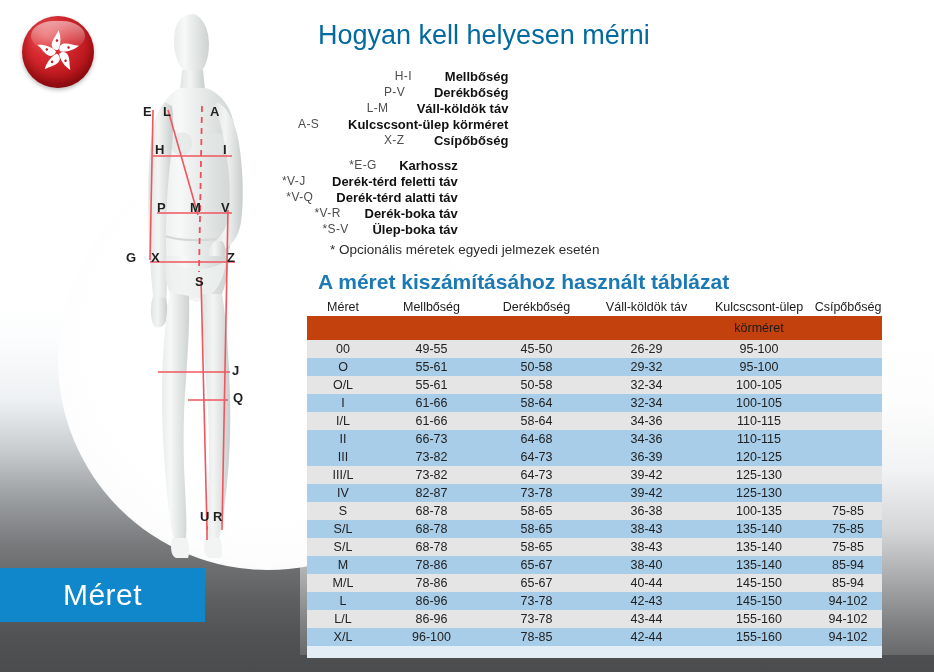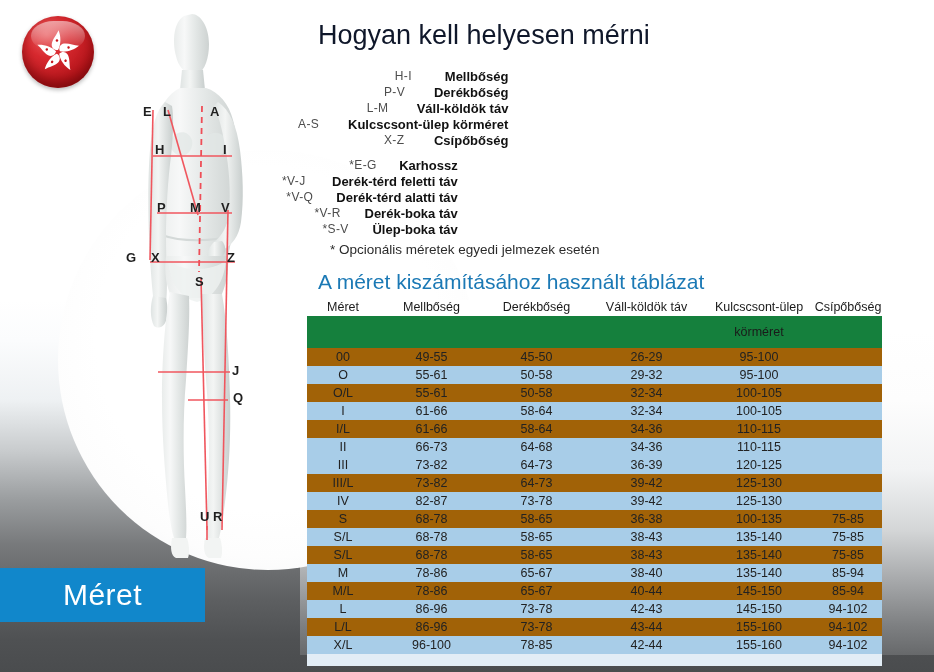--- a/index.html
+++ b/index.html
@@ -65,64 +65,65 @@
     display:flex;align-items:center;justify-content:center;
   }
   .meret-banner span{
     color:#ffffff;font-size:30px;font-family:"Liberation Sans",sans-serif;
     letter-spacing:.5px;
   }
 
   
   .h1{
     position:absolute;left:318px;top:20px;
-    font-size:27px;color:#0f172a;font-family:"Liberation Sans",sans-serif;
+    font-size:27px;color:#0369a1;font-family:"Liberation Sans",sans-serif;
     white-space:nowrap;
   }
   .legend{position:absolute;left:298px;top:68px;}
   .legend2{position:absolute;left:282px;top:157px;}
   .legend .row,.legend2 .row{display:flex;height:16px;align-items:center;justify-content:flex-end;}
   .legend .code,.legend2 .code{
     width:50px;font-size:12px;color:#4d4d4d;font-family:"Liberation Sans",sans-serif;
     letter-spacing:.4px;
   }
   .legend .desc,.legend2 .desc{
     font-size:13px;color:#111;font-family:"Liberation Sans",sans-serif;font-weight:bold;
   }
   .footnote{
     position:absolute;left:330px;top:242px;
     font-size:13.5px;color:#2b2b2b;font-family:"Liberation Sans",sans-serif;
   }
   .h2{
     position:absolute;left:318px;top:270px;
     font-size:21px;color:#1b79b5;font-family:"Liberation Sans",sans-serif;
     white-space:nowrap;
+    font-weight:bold;
   }
 
   
   .tbl{
     position:absolute;left:307px;top:300px;width:575px;
     border-collapse:collapse;table-layout:fixed;
     background:#ffffff;
   }
   .tbl th{
     font-size:12.5px;font-weight:normal;color:#1a1a1a;
     font-family:"Liberation Sans",sans-serif;
     padding:0 0 2px 0;text-align:center;vertical-align:bottom;
     background:#ffffff;
   }
   .tbl th.sub{
-    background:#15803d;height:32px;padding:0;font-size:12.5px;vertical-align:middle;
+    background:#c2410c;height:24px;padding:0;font-size:12.5px;vertical-align:middle;
   }
   .tbl td{
     font-size:12.5px;color:#222;text-align:center;
     font-family:"Liberation Sans",sans-serif;
     height:18px;padding:0;line-height:18px;
   }
-  .tbl tr.odd td{background:#a16207;}
+  .tbl tr.odd td{background:#e5e5e5;}
   .tbl tr.even td{background:#a8cde8;}
   .tbl tr.pad td{background:#e2edf6;height:12px;}
   col.c0{width:72px;} col.c1{width:105px;} col.c2{width:105px;}
   col.c3{width:115px;} col.c4{width:110px;} col.c5{width:68px;}
 </style>
 </head>
 <body>
 
 <div id="root">
 

